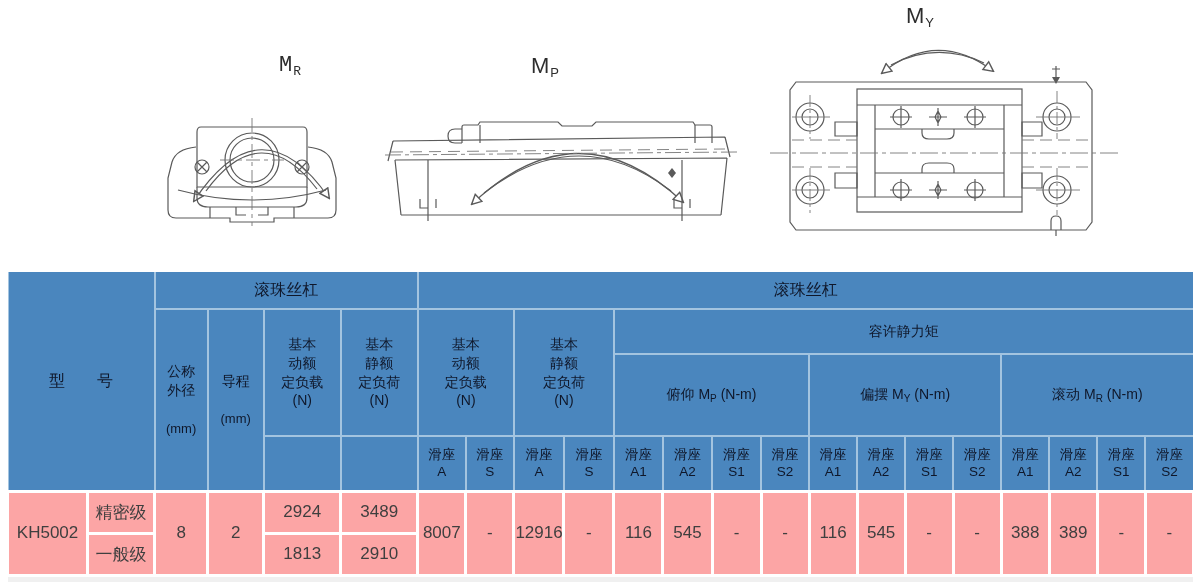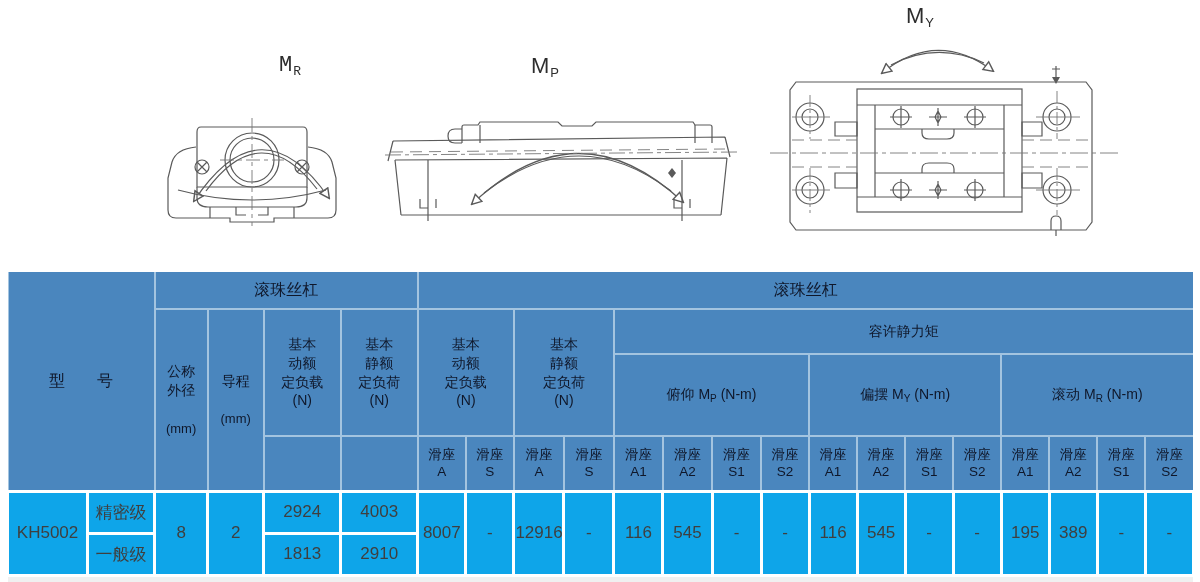--- a/index.html
+++ b/index.html
@@ -32,21 +32,21 @@
     border:2px solid #a3c4e0;font-size:14px;line-height:1.35;
   }
   tr.h1 th{font-size:16px;}
   tr.h4 th{font-size:13.5px;line-height:1.3;}
   .pre{white-space:pre-line;}
   .vcell{display:flex;flex-direction:column;align-items:center;gap:20px;}
   .unit{font-size:13px;}
   th sub{font-size:10px;vertical-align:-3px;}
   
   table.spec td{
-    background:#0ea5e9;color:#3f3f3f;border:3px solid #ffffff;
+    background:#fca5a5;color:#3f3f3f;border:3px solid #ffffff;
     font-size:17px;
   }
   td.model{font-size:16px;}
   td.grade{font-size:15px;}
   
   tr.h1{height:38px;} tr.h2{height:45px;} tr.h3{height:82px;} tr.h4{height:55px;}
   tr.d1{height:42px;} tr.d2{height:42px;}
   .bottom-strip{
     position:absolute;left:8px;top:577px;width:1185px;height:5px;background:#f0f0f0;
   }
@@ -294,34 +294,34 @@
 S1</th>
     <th class="pre">滑座
 S2</th>
   </tr>
   <tr class="d1">
     <td rowspan="2" class="model">KH5002</td>
     <td class="grade">精密级</td>
     <td rowspan="2">8</td>
     <td rowspan="2">2</td>
     <td>2924</td>
-    <td>4003</td>
+    <td>3489</td>
     <td rowspan="2">8007</td>
     <td rowspan="2">-</td>
     <td rowspan="2">12916</td>
     <td rowspan="2">-</td>
     <td rowspan="2">116</td>
     <td rowspan="2">545</td>
     <td rowspan="2">-</td>
     <td rowspan="2">-</td>
     <td rowspan="2">116</td>
     <td rowspan="2">545</td>
     <td rowspan="2">-</td>
     <td rowspan="2">-</td>
-    <td rowspan="2">195</td>
+    <td rowspan="2">388</td>
     <td rowspan="2">389</td>
     <td rowspan="2">-</td>
     <td rowspan="2">-</td>
   </tr>
   <tr class="d2">
     <td class="grade">一般级</td>
     <td>1813</td>
     <td>2910</td>
   </tr>
 </tbody>

